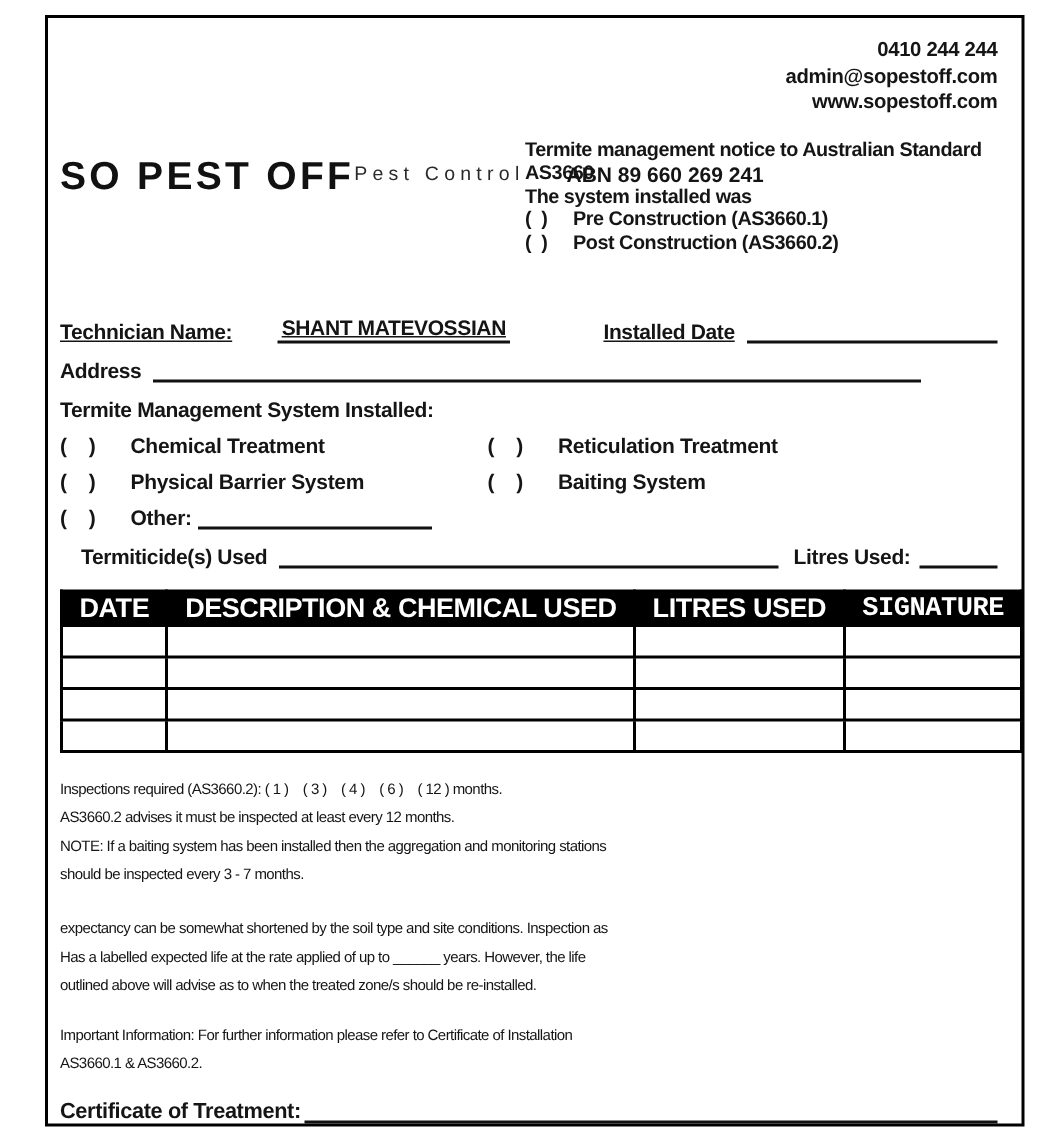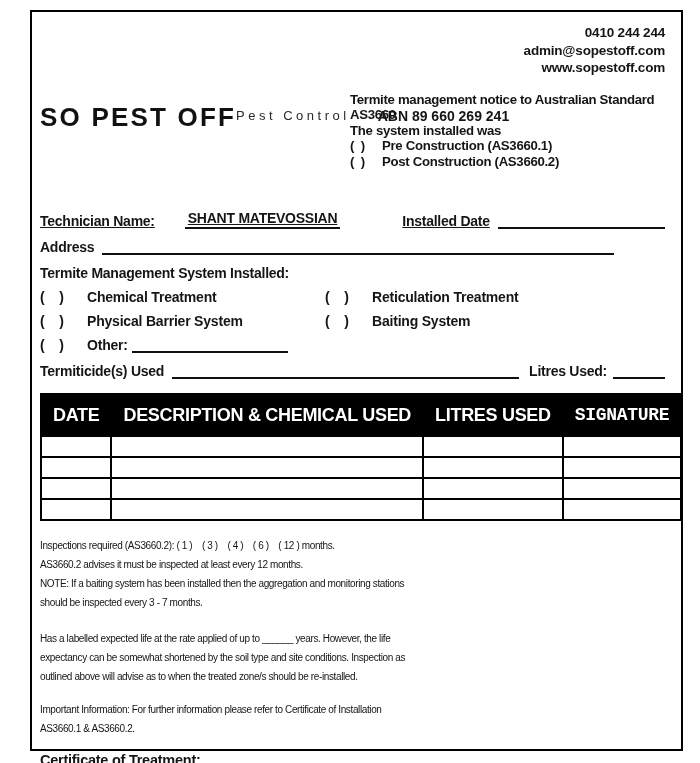--- a/index.html
+++ b/index.html
@@ -31,28 +31,28 @@
   .installed-label { margin-left:62px; }
   .line-fill { flex:1; border-bottom:2px solid #111; margin-left:8px; height:14px; }
   .address-line { margin-top:10px; }
   .address-line .line-fill { margin-right:51px; }
   .section-heading { margin-top:10px; font-weight:700; font-size:14px; letter-spacing:-0.25px; }
   .cb-row { display:flex; margin-top:8px; font-weight:700; font-size:14px; letter-spacing:-0.2px; }
   .cb-cell { display:flex; width:285px; }
   .cb-cell.wide { width:auto; flex:1; }
   .cb-box { white-space:pre; width:47px; }
   .other-fill { width:156px; border-bottom:2px solid #111; margin-left:4px; height:14px; align-self:flex-end; }
-  .term-line { margin-top:10px; }
+  .term-line { margin-top:10px;margin-left:14px; }
   .litres-label { margin-left:10px; }
   .short-fill { width:52px; border-bottom:2px solid #111; margin-left:6px; height:14px; }
   
   table.chem { width:100%; border-collapse:collapse; margin-top:14px; }
   table.chem th {
     background:#000; color:#fff; font-weight:700; font-size:18px; letter-spacing:-0.3px;
-    height:42px; border:2px solid #000; text-align:center; white-space:nowrap; padding:0 11px;
+    height:23px; border:2px solid #000; text-align:center; white-space:nowrap; padding:0 11px;
   }
   table.chem td { border:2px solid #000; height:21px; }
   .col-date { width:13%; } .col-desc { width:51%; } .col-litres { width:18.5%; } .col-sig { width:17.5%;font-family:Liberation Mono, monospace; }
   
   .para { font-weight:400; font-size:10px; line-height:19px; letter-spacing:-0.38px; }
   .para div { white-space:pre; }
   .para-inspections { margin-top:15px; }
   .para-life { margin-top:17px; }
   .para-important { margin-top:14px; }
   .cert-line { margin-top:14px; font-size:14.5px; }
@@ -195,22 +195,22 @@
     </table>
 
     <div class="para para-inspections">
       <div>Inspections required (AS3660.2): ( 1 )    ( 3 )    ( 4 )    ( 6 )    ( 12 ) months.</div>
       <div>AS3660.2 advises it must be inspected at least every 12 months.</div>
       <div>NOTE: If a baiting system has been installed then the aggregation and monitoring stations</div>
       <div>should be inspected every 3 - 7 months.</div>
     </div>
 
     <div class="para para-life">
+      <div>expectancy can be somewhat shortened by the soil type and site conditions. Inspection as</div>
       <div>Has a labelled expected life at the rate applied of up to ______ years. However, the life</div>
-      <div>expectancy can be somewhat shortened by the soil type and site conditions. Inspection as</div>
       <div>outlined above will advise as to when the treated zone/s should be re-installed.</div>
     </div>
 
     <div class="para para-important">
       <div>Important Information: For further information please refer to Certificate of Installation</div>
       <div>AS3660.1 &amp; AS3660.2.</div>
     </div>
 
     <div class="fline cert-line">
       <span>Certificate of Treatment:</span>

